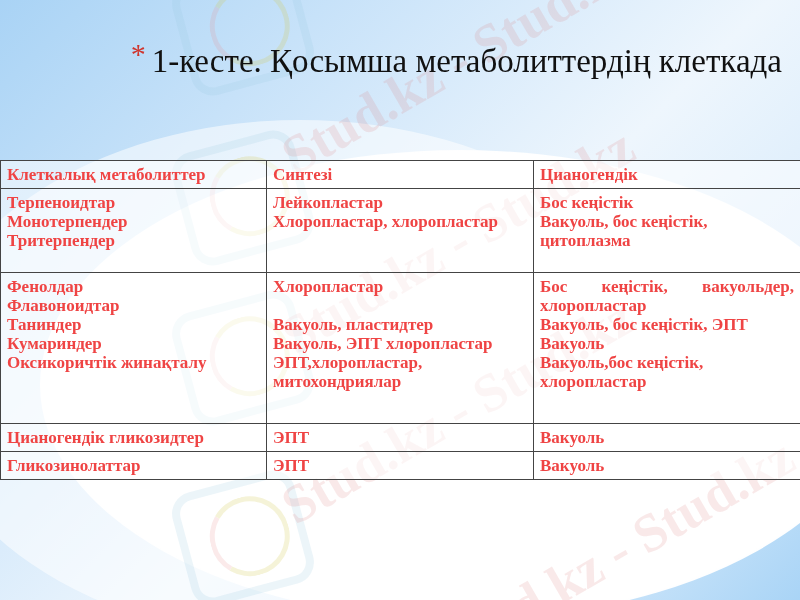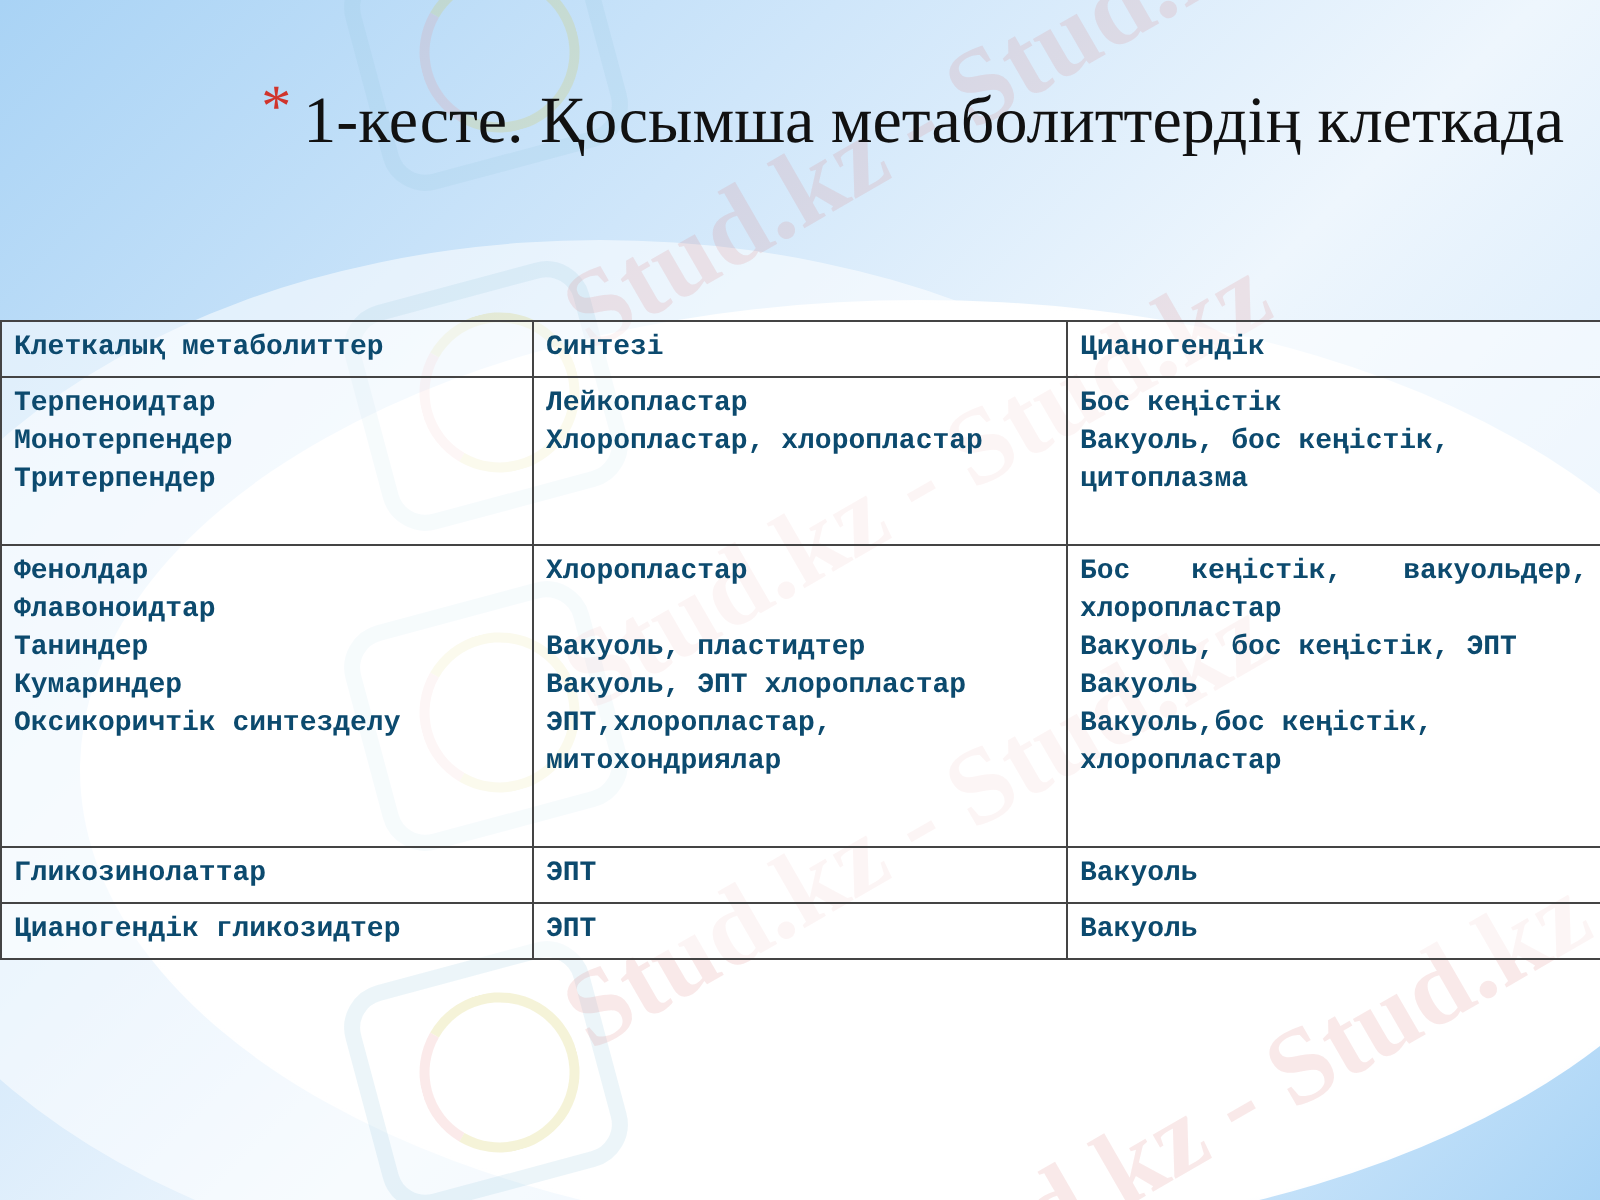--- a/index.html
+++ b/index.html
@@ -83,24 +83,24 @@
       margin-right: 6px;
     }
     table.meta {
       position: absolute;
       left: 0;
       top: 160px;
       width: 800px;
       border-collapse: collapse;
       table-layout: fixed;
       z-index: 8;
-      font-family: Liberation Mono, monospace;
+      font-family: Liberation Serif, serif;
       font-weight: bold;
-      font-size: 14px;
-      color: #0c4a6e;
+      font-size: 17px;
+      color: #ef4444;
     }
     table.meta td, table.meta th {
       border: 1px solid #444;
       padding: 4px 6px 4px 6px;
       vertical-align: top;
       text-align: left;
       font-weight: bold;
       line-height: 19px;
       background: rgba(255,255,255,0.55);
     }
@@ -147,43 +147,43 @@
       <span class="line">Бос кеңістік</span>
       <span class="line">Вакуоль, бос кеңістік, цитоплазма</span>
     </td>
   </tr>
   <tr style="height:151px">
     <td>
       <span class="line">Фенолдар</span>
       <span class="line">Флавоноидтар</span>
       <span class="line">Таниндер</span>
       <span class="line">Кумариндер</span>
-      <span class="line">Оксикоричтік синтезделу</span>
+      <span class="line">Оксикоричтік жинақталу</span>
     </td>
     <td>
       <span class="line">Хлоропластар</span>
       <span class="blank"></span>
       <span class="line">Вакуоль, пластидтер</span>
       <span class="line">Вакуоль, ЭПТ хлоропластар</span>
       <span class="line" style="width:190px">ЭПТ,хлоропластар, митохондриялар</span>
     </td>
     <td>
       <span class="line justify">Бос кеңістік, вакуольдер, хлоропластар</span>
       <span class="line">Вакуоль, бос кеңістік, ЭПТ</span>
       <span class="line">Вакуоль</span>
       <span class="line">Вакуоль,бос кеңістік, хлоропластар</span>
     </td>
   </tr>
-  <tr style="height:27px">
-    <td>Гликозинолаттар</td>
+  <tr style="height:26px">
+    <td>Цианогендік гликозидтер</td>
     <td>ЭПТ</td>
     <td>Вакуоль</td>
   </tr>
-  <tr style="height:26px">
-    <td>Цианогендік гликозидтер</td>
+  <tr style="height:27px">
+    <td>Гликозинолаттар</td>
     <td>ЭПТ</td>
     <td>Вакуоль</td>
   </tr>
 </tbody>
   </table>
 
 <div class="logo" style="left:180px; top:-30px;"></div>
 <div class="logo" style="left:180px; top:140px;"></div>
 <div class="logo" style="left:180px; top:300px;"></div>
 <div class="logo" style="left:180px; top:480px;"></div>

